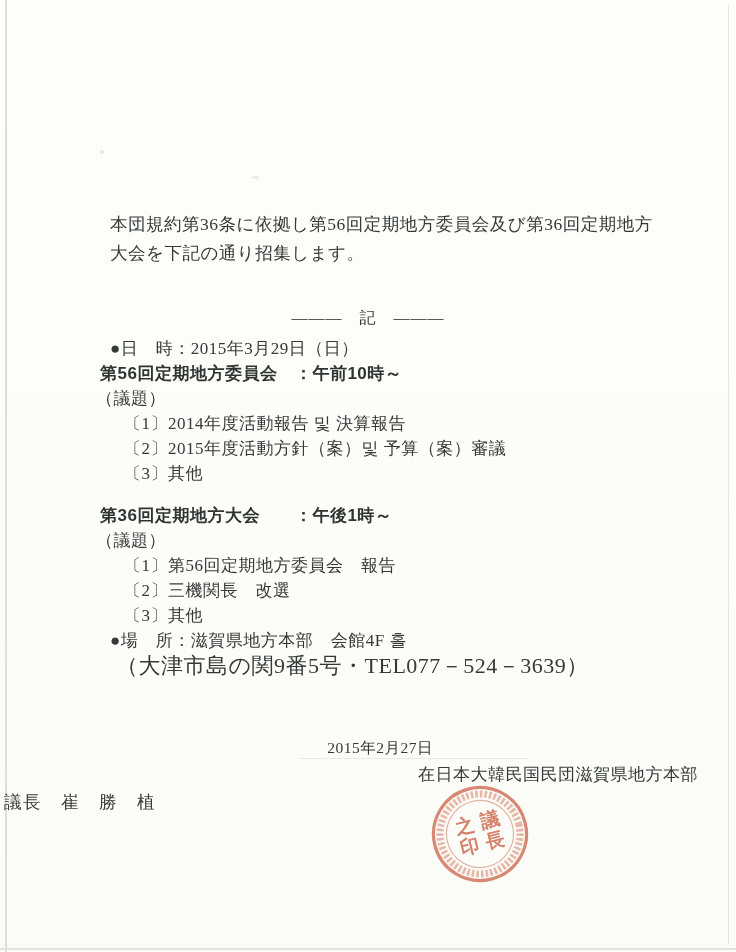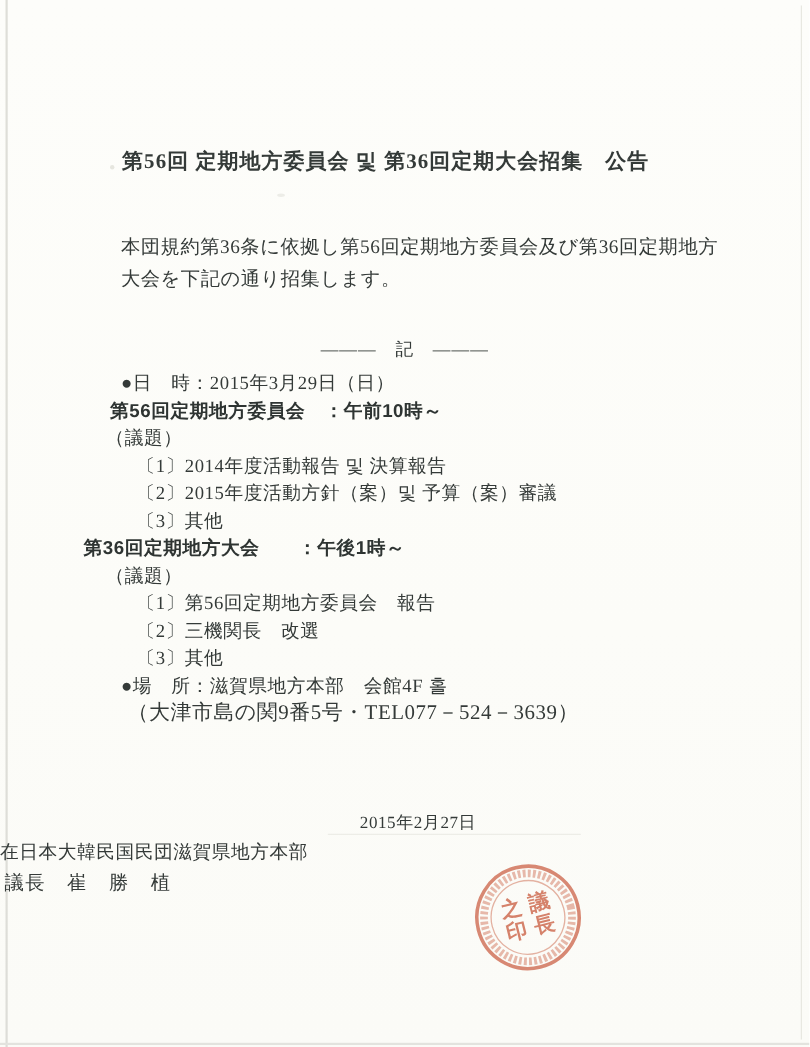--- a/index.html
+++ b/index.html
@@ -50,38 +50,38 @@
   .agenda {
     position: absolute; left: 0; top: 336px; width: 672px;
   }
   .ln {
     height: 25px; line-height: 25px; font-size: 17px;
     letter-spacing: 0.5px; white-space: nowrap;
   }
   .ln-bullet { padding-left: 110px; }
   .ln-topic  { padding-left: 96px; }
   .ln-item   { padding-left: 124px; }
-  .ln-addr   { padding-left: 116px; font-size: 19px; }
+  .ln-addr   { padding-left: 116px; font-size: 22px; }
   .ln-bold1  { padding-left: 56px; margin-left: 44px; }
-  .ln-bold2  { padding-left: 76px; }
+  .ln-bold2  { padding-left: 100px; margin-top: 17px; }
   .ln-bold1, .ln-bold2 {
     font-family: "Liberation Sans", "DejaVu Sans", sans-serif;
     font-weight: 700; font-size: 17px; color: #2e3432;
   }
   .footer-date {
     position: absolute; left: 0; top: 738px; width: 736px;
     text-align: center; font-size: 15.5px; letter-spacing: 0.5px; padding-left: 12px;
   }
   .footer-rule {
     position: absolute; left: 298px; top: 758px; width: 230px; height: 1px;
     background: #ebebe5;
   }
   .footer-org {
     position: absolute; left: 0; top: 763px; width: 698px;
-    text-align: left; font-size: 17px; letter-spacing: 0.5px;
+    text-align: right; font-size: 17px; letter-spacing: 0.5px;
   }
   .footer-sig {
     position: absolute; left: 4px; top: 790px; width: 664px;
     text-align: left; font-size: 17.5px; letter-spacing: 1.5px;
   }
   .seal {
     position: absolute; left: 430px; top: 784px; width: 100px; height: 100px;
     opacity: 0.88;
   }
   .seal svg { width: 100%; height: 100%; }
@@ -94,21 +94,20 @@
 <body>
 
 <div class="page">
 
   <div class="edge-left"></div>
   <div class="edge-right"></div>
   <div class="edge-bottom"></div>
   <div class="speck speck1"></div>
   <div class="speck speck2"></div>
 
-  <h1 class="title">第56回 定期地方委員会 및 第36回定期大会招集　公告</h1>
 
   <p class="intro"><span>本団規約第36条に依拠し第56回定期地方委員会及び第36回定期地方</span><br><span>大会を下記の通り招集します。</span></p>
 
   <div class="divider">―――　記　―――</div>
 
   <div class="agenda">
     <div class="ln ln-bullet">●日　時：2015年3月29日（日）</div>
     <div class="ln ln-bold1">第56回定期地方委員会　：午前10時～</div>
     <div class="ln ln-topic">（議題）</div>
     <div class="ln ln-item">〔1〕2014年度活動報告 및 決算報告</div>

